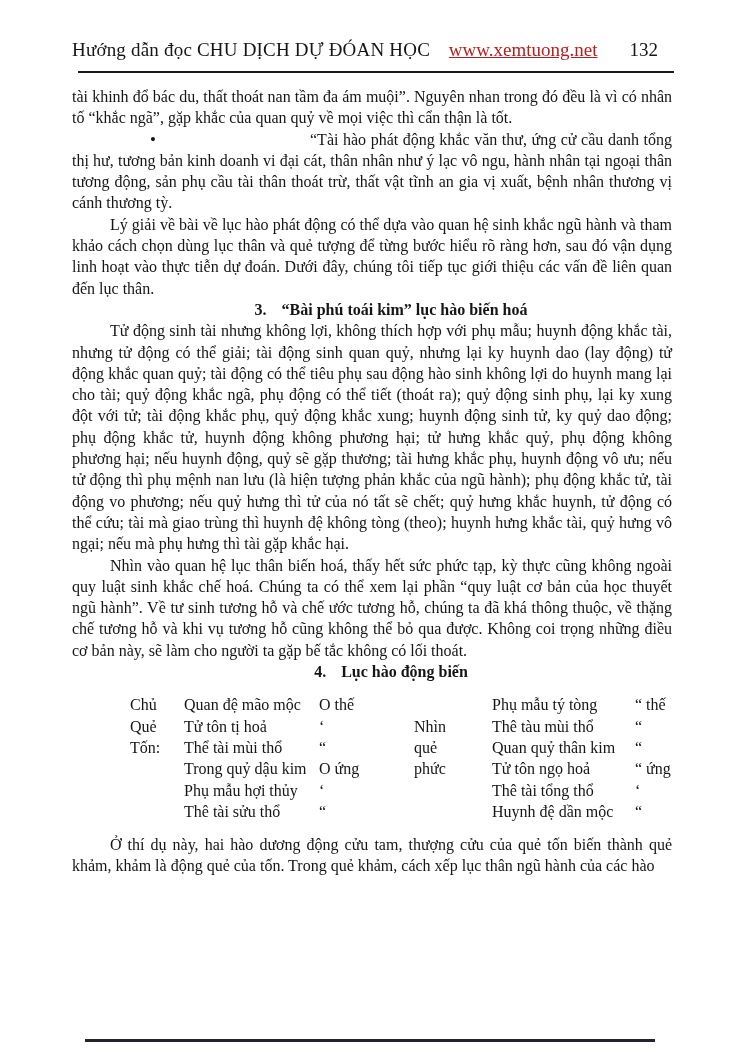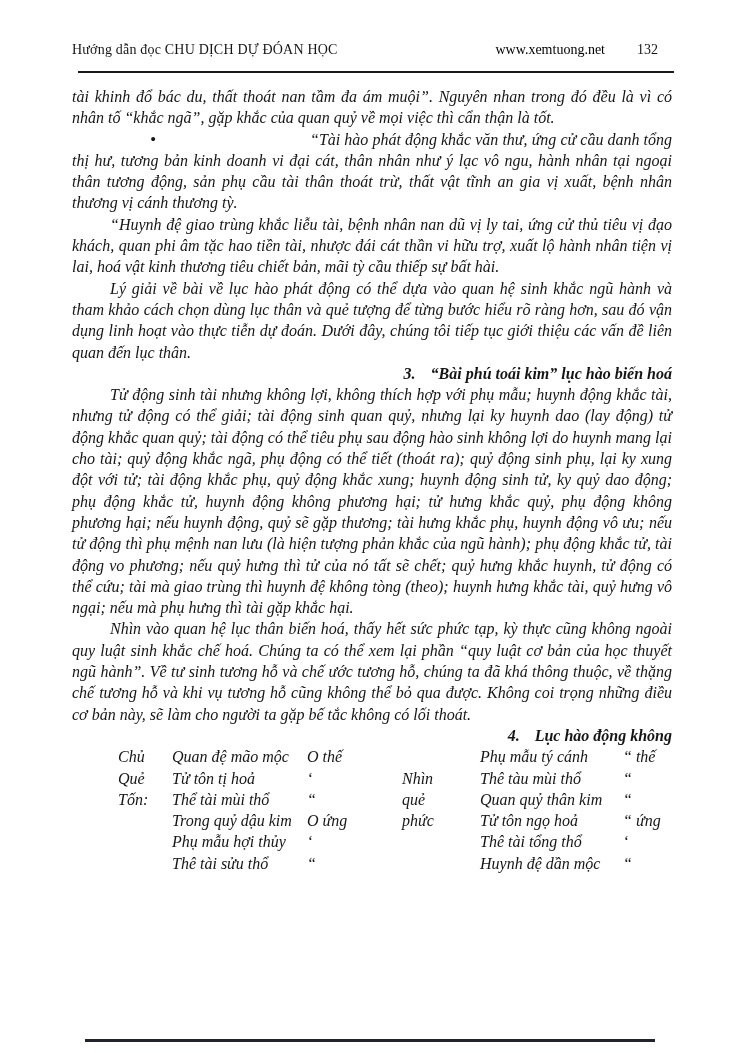--- a/index.html
+++ b/index.html
@@ -9,49 +9,48 @@
     margin:0 auto;
     background:#ffffff;
     box-sizing:border-box;
     padding:40px 72px 0 72px;
     font-family:"Liberation Serif","DejaVu Serif",serif;
     color:#151515;
     overflow:hidden;
   }
   .hdr{
     display:flex;align-items:baseline;
-    font-size:14px;line-height:20px;
+    font-size:19px;line-height:20px;
     white-space:nowrap;
   }
   .hdr .title{letter-spacing:.2px;}
   .hdr a{
     margin-left:auto;
-    color:#000000;cursor:pointer;
+    color:#b91c1c;text-decoration:underline;cursor:pointer;
   }
   .hdr .pageno{margin-left:32px;padding-right:14px;}
   .rule{
     height:2px;background:#1a1a1a;
     margin:11px -2px 0 6px;
   }
   main{
     margin-top:13px;
     font-size:16px;line-height:21.3px;
     text-align:justify;
-    font-style:italic;
   }
   main p{margin:0;padding:0;}
   .indent{text-indent:38px;}
   .bullet-para{position:relative;text-indent:238px;}
   .bullet-para .bullet{
     position:absolute;left:78px;top:0;
     text-indent:0;font-size:17px;
   }
-  .heading{font-weight:bold;text-align:right;}
+  .heading{font-weight:bold;text-align:center;}
   .heading .hnum{margin-left:38px;margin-right:15px;}
-  .htable{margin:0;}
+  .htable{margin:12px;}
   .trow{
     display:grid;
     grid-template-columns:54px 135px 95px 78px 143px auto;
     padding-left:46px;
     line-height:21.3px;
     text-align:left;
   }
   .trow span{white-space:nowrap;overflow:visible;}
   .footrule{
     position:absolute;left:85px;bottom:11px;
@@ -71,40 +70,39 @@
 
   <div class="rule"></div>
 
   <main>
 
     <p>tài khinh đổ bác du, thất thoát nan tầm đa ám muội”. Nguyên nhan trong đó đều là vì có nhân tố “khắc ngã”, gặp khắc của quan quỷ về mọi việc thì cẩn thận là tốt.</p>
 
     <p class="bullet-para"><span class="bullet">•</span><span>“Tài hào phát động khắc văn thư, ứng cử cầu danh tổng thị hư, tương bản kinh doanh vi đại cát, thân nhân như ý lạc vô ngu, hành nhân tại ngoại thân tương động, sản phụ cầu tài thân thoát trừ, thất vật tĩnh an gia vị xuất, bệnh nhân thương vị cánh thương tỳ.</span></p>
 
 
-    <p class="indent">“Huynh đệ giao trùng khắc liễu tài, bệnh nhân nan dũ vị ly tai, ứng cử thủ tiêu vị đạo khách, quan phi âm tặc hao tiền tài, nhược đái cát thần vi hữu trợ, xuất lộ hành nhân tiện vị lai, hoá vật kinh thương tiêu chiết bản, mãi tỳ cầu thiếp sự bất hài.</p>
 
     <p class="indent">Lý giải về bài về lục hào phát động có thể dựa vào quan hệ sinh khắc ngũ hành và tham khảo cách chọn dùng lục thân và quẻ tượng để từng bước hiểu rõ ràng hơn, sau đó vận dụng linh hoạt vào thực tiễn dự đoán. Dưới đây, chúng tôi tiếp tục giới thiệu các vấn đề liên quan đến lục thân.</p>
 
     <p class="heading"><span class="hnum">3.</span><span>“Bài phú toái kim” lục hào biến hoá</span></p>
 
     <p class="indent">Tử động sinh tài nhưng không lợi, không thích hợp với phụ mẫu; huynh động khắc tài, nhưng tử động có thể giải; tài động sinh quan quỷ, nhưng lại ky huynh dao (lay động) tử động khắc quan quỷ; tài động có thể tiêu phụ sau động hào sinh không lợi do huynh mang lại cho tài; quỷ động khắc ngã, phụ động có thể tiết (thoát ra); quỷ động sinh phụ, lại ky xung đột với tử; tài động khắc phụ, quỷ động khắc xung; huynh động sinh tử, ky quỷ dao động; phụ động khắc tử, huynh động không phương hại; tử hưng khắc quỷ, phụ động không phương hại; nếu huynh động, quỷ sẽ gặp thương; tài hưng khắc phụ, huynh động vô ưu; nếu tử động thì phụ mệnh nan lưu (là hiện tượng phản khắc của ngũ hành); phụ động khắc tử, tài động vo phương; nếu quỷ hưng thì tử của nó tất sẽ chết; quỷ hưng khắc huynh, tử động có thể cứu; tài mà giao trùng thì huynh đệ không tòng (theo); huynh hưng khắc tài, quỷ hưng vô ngại; nếu mà phụ hưng thì tài gặp khắc hại.</p>
 
     <p class="indent">Nhìn vào quan hệ lục thân biến hoá, thấy hết sức phức tạp, kỳ thực cũng không ngoài quy luật sinh khắc chế hoá. Chúng ta có thể xem lại phần “quy luật cơ bản của học thuyết ngũ hành”. Về tư sinh tương hỗ và chế ước tương hỗ, chúng ta đã khá thông thuộc, về thặng chế tương hỗ và khi vụ tương hỗ cũng không thể bỏ qua được. Không coi trọng những điều cơ bản này, sẽ làm cho người ta gặp bế tắc không có lối thoát.</p>
 
-    <p class="heading"><span class="hnum">4.</span><span>Lục hào động không</span></p>
+    <p class="heading"><span class="hnum">4.</span><span>Lục hào động biến</span></p>
 
 
     <div class="htable">
       <div class="trow">
         <span>Chủ</span>
         <span>Quan đệ mão mộc</span>
         <span>O thế</span>
         <span></span>
-        <span>Phụ mẫu tý cánh</span>
+        <span>Phụ mẫu tý tòng</span>
         <span>“ thế</span>
       </div>
       <div class="trow">
         <span>Quẻ</span>
         <span>Tử tôn tị hoả</span>
         <span>‘</span>
         <span>Nhìn</span>
         <span>Thê tàu mùi thổ</span>
         <span>“</span>
       </div>
@@ -135,18 +133,19 @@
       <div class="trow">
         <span></span>
         <span>Thê tài sửu thổ</span>
         <span>“</span>
         <span></span>
         <span>Huynh đệ dần mộc</span>
         <span>“</span>
       </div>
     </div>
 
+    <p class="indent">Ở thí dụ này, hai hào dương động cửu tam, thượng cửu của quẻ tốn biến thành quẻ khảm, khảm là động quẻ của tốn. Trong quẻ khảm, cách xếp lục thân ngũ hành của các hào</p>
 
   </main>
 
   <div class="footrule"></div>
 
 </div>
 
 </body></html>

